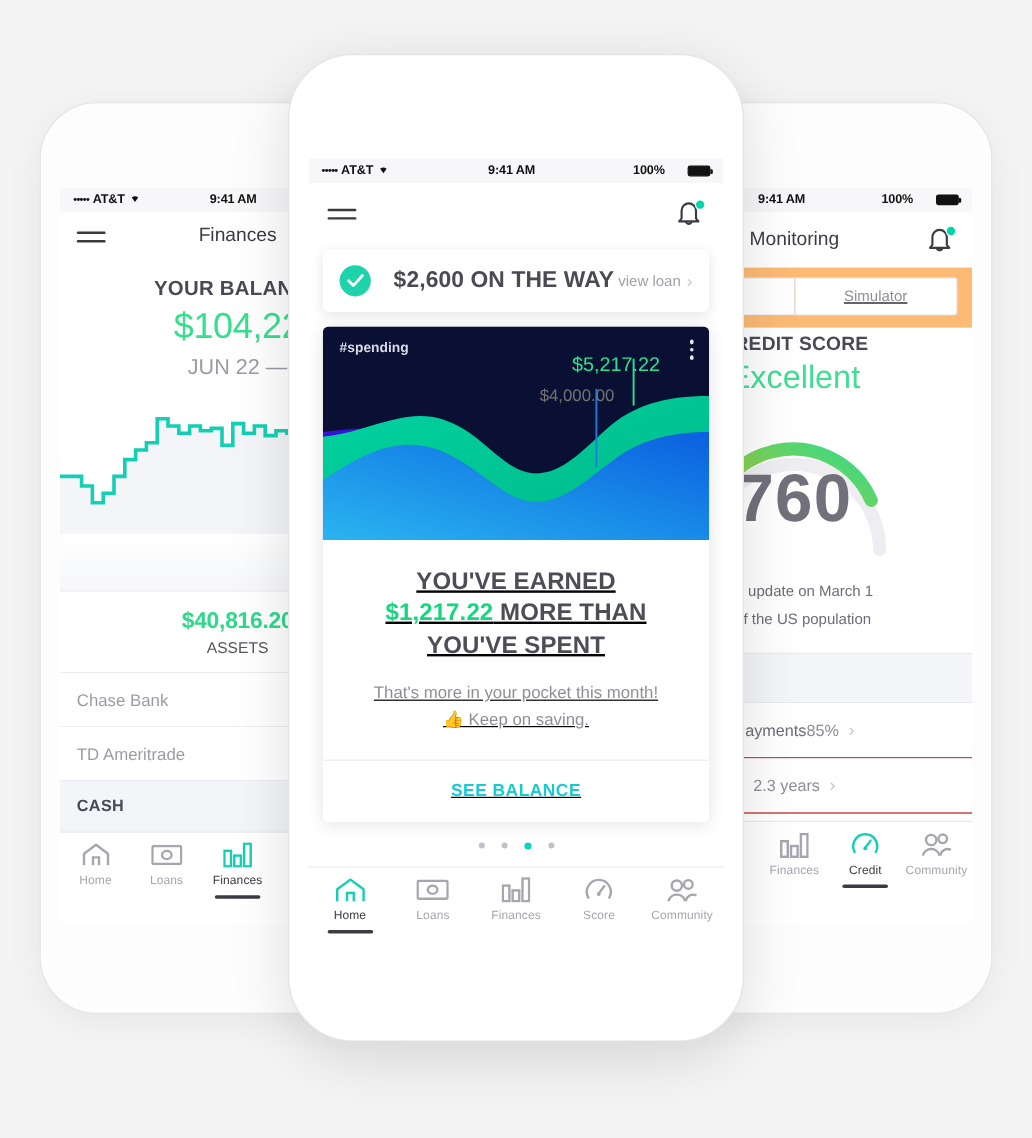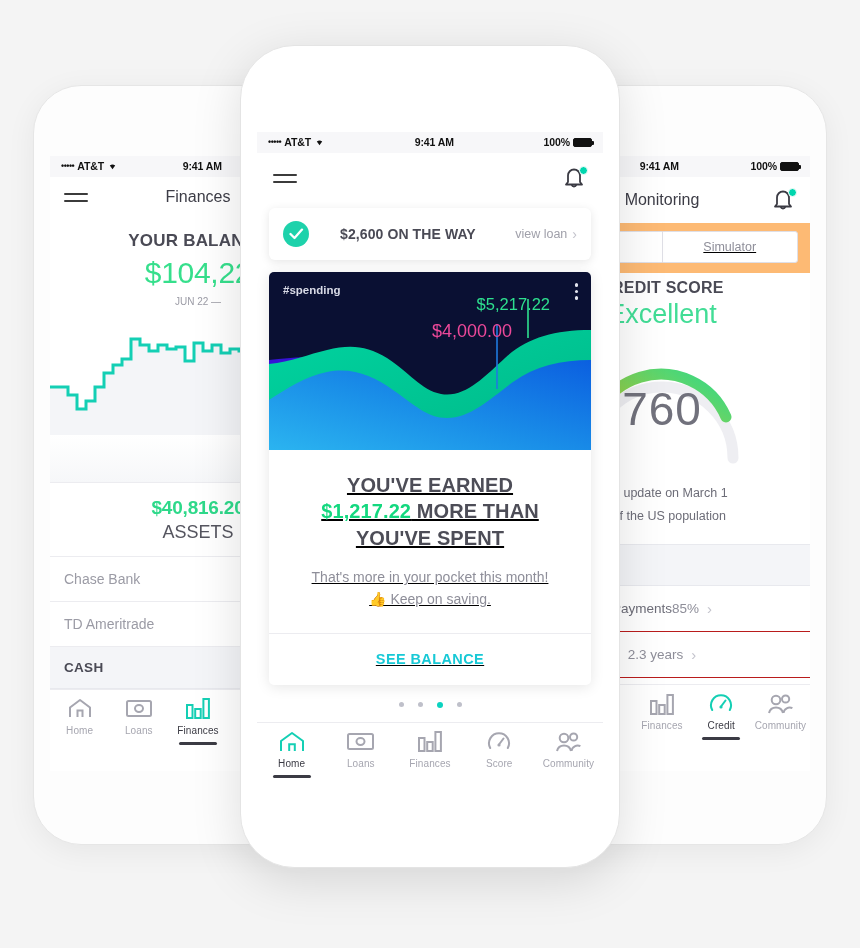--- a/index.html
+++ b/index.html
@@ -44,21 +44,21 @@
     display: flex; align-items: center; justify-content: space-between;
     background: #f7f7f9; padding: 4px 11px 5px 11px;
     font-size: 10.5px; color: #111; font-weight: 600;
     letter-spacing: -0.1px;
   }
   .sb-left { display: flex; align-items: center; gap: 3px; }
   .dots-sig { letter-spacing: -0.5px; font-size: 9px; }
   .carrier { font-weight: 600; font-size: 10.5px; }
   .wifi { display:inline-block; }
   .sb-time { font-weight: 600; font-size: 10.5px; }
-  .sb-right { display: flex; align-items: center; gap: 3px; }
+  .sb-right { display: flex; align-items: center; gap: 19px; }
   .batt {
     width: 19px; height: 9px; border: 1px solid #111; border-radius: 2px;
     background: #111; position: relative;
   }
   .batt:after {
     content:''; position:absolute; right:-3px; top:2.5px;
     width:2px; height:4px; background:#111; border-radius:0 1px 1px 0;
   }
 
   
@@ -81,33 +81,33 @@
 
   
   .lp-hero { text-align: center; padding: 14px 0 10px; background:#fff; }
   .lp-hero-label {
     font-size: 17px; font-weight: 700; color: #4a4a55; letter-spacing: .2px;
   }
   .lp-hero-amount {
     font-size: 30px; color: #36df8c; font-weight: 400; margin-top: 5px;
     letter-spacing: -.3px;
   }
-  .lp-hero-range { font-size: 10px; color: #9b9ba5; margin-top: 6px; }
+  .lp-hero-range { font-size: 18px; color: #9b9ba5; margin-top: 6px; }
   .lp-chart { position: relative; height: 118px; background: #fff; }
   .lp-chart svg { display: block; width: 100%; height: 100%; }
   .lp-updated {
     text-align: right; padding: 2px 14px 10px; background: linear-gradient(#fff,#f6f7f9);
   }
   .lp-updated div { font-size: 11.5px; color: #9b9ba5; line-height: 1.5; }
   .lp-assets {
     background: #fff; text-align: center; padding: 14px 0 13px;
     border-top: 1px solid #ececf0; border-bottom: 1px solid #ececf0;
   }
   .lp-assets-amt { font-size: 19px; color: #2ed98a; font-weight: 700; letter-spacing: -.2px; }
-  .lp-assets-lbl { font-size: 18px; color: #55555f; margin-top: 3px; }
+  .lp-assets-lbl { font-size: 13px; color: #55555f; margin-top: 3px; }
   .sec-header {
     background: #f4f5f8; padding: 13px 14px; font-size: 13.5px;
     font-weight: 700; color: #4a4a55; letter-spacing: .3px;
     border-bottom: 1px solid #e8e9ee;
   }
   .list-row {
     background: #fff; padding: 14px 14px; font-size: 14px; color: #9b9ba5;
     border-bottom: 1px solid #ececf0;
     display: flex; justify-content: space-between; align-items: center;
   }
@@ -119,21 +119,21 @@
     color: #8e8e99; border: 1px solid #dfdfe6; background: #fff;
   }
   .rp-tab:first-child { border-radius: 3px 0 0 3px; border-right: none; }
   .rp-tab:last-child { border-radius: 0 3px 3px 0; }
   .rp-title { text-align:center; font-size: 16px; font-weight: 700; color: #4a4a55; padding-top: 6px; letter-spacing:.2px;}
   .rp-rating { text-align:center; font-size: 27px; color: #42dd96; font-weight: 400; margin-top: 2px; }
   .rp-gauge { height: 150px; display:flex; align-items:center; justify-content:center; position: relative; background:#fff;}
   .rp-gauge svg { display:block; }
   .rp-gauge-num {
     position:absolute; left:0; right:0; top:52px; text-align:center;
-    font-size: 46px; color: #71717c; font-weight: 400; letter-spacing: 1px;
+    font-size: 56px; color: #71717c; font-weight: 700; letter-spacing: 1px;
   }
   .rp-note { text-align:center; font-size: 12.5px; color: #6d6d78; line-height:1.85; padding: 2px 10px 16px; background:#fff;}
   .rp-sec { background:#f4f5f8; height: 42px; border-top:1px solid #e8e9ee; border-bottom:1px solid #e8e9ee;}
   .rp-row {
     background:#fff; display:flex; justify-content:center; align-items:center;
     padding: 14px 14px; border-bottom: 1px solid #b91c1c;
     font-size: 13.5px; color: #6d6d78;
   }
   .rp-row .val { display:flex; align-items:center; gap:8px; color:#8e8e99; }
   .chev { color: #c3c3cc; font-size: 15px; }
@@ -143,21 +143,21 @@
     margin: 10px 12px 0; background: #fff; border-radius: 6px;
     box-shadow: 0 2px 10px rgba(0,0,0,0.10);
     display: flex; align-items: center; padding: 13px 14px;
   }
   .cc-check {
     width: 26px; height: 26px; border-radius: 50%; background: #1ed2ab;
     display:flex; align-items:center; justify-content:center; flex: 0 0 auto;
   }
   .cc-check svg { display:block; }
   .cc-banner-txt {
-    flex: 1; margin-left: 31px; font-size: 14px; font-weight: 700;
+    flex: 1; margin-left: 19px; font-size: 19px; font-weight: 700;
     color: #4a4a55; letter-spacing: .1px;
   }
   .cc-viewloan { font-size: 12.5px; color: #a0a0aa; }
   .cc-arrow { color:#c3c3cc; margin-left: 5px; font-size: 14px; }
 
   .cc-card {
     margin: 12px 12px 0; background: #fff; border-radius: 5px;
     box-shadow: 0 2px 14px rgba(0,0,0,0.10); overflow: hidden; text-decoration: underline;
   }
   .cc-chart { position: relative; height: 178px; background: #0a1033; }
@@ -169,22 +169,22 @@
   .cc-kebab { position:absolute; right: 13px; top: 11px; }
   .cc-kebab i {
     display:block; width:3.5px; height:3.5px; border-radius:50%;
     background:#e3e5ef; margin-bottom: 3px;
   }
   .cc-lbl-green {
     position:absolute; right: 41px; top: 23px; font-size: 16.5px;
     color: #2ee08f; font-weight: 400;
   }
   .cc-lbl-blue {
-    position:absolute; right: 79px; top: 49px; font-size: 18px;
-    color: #ec4899; font-weight: 400;
+    position:absolute; right: 79px; top: 49px; font-size: 14px;
+    color: #737373; font-weight: 400;
   }
   .cc-headline {
     text-align:center; padding: 22px 18px 0; font-size: 20px;
     font-weight: 700; color: #4d4d57; line-height: 1.32; letter-spacing: .1px;
   }
   .cc-headline .green { color: #14d87f; }
   .cc-sub {
     text-align:center; padding: 16px 34px 22px; font-size: 14px;
     color: #8e8e99; line-height: 1.55;
   }

